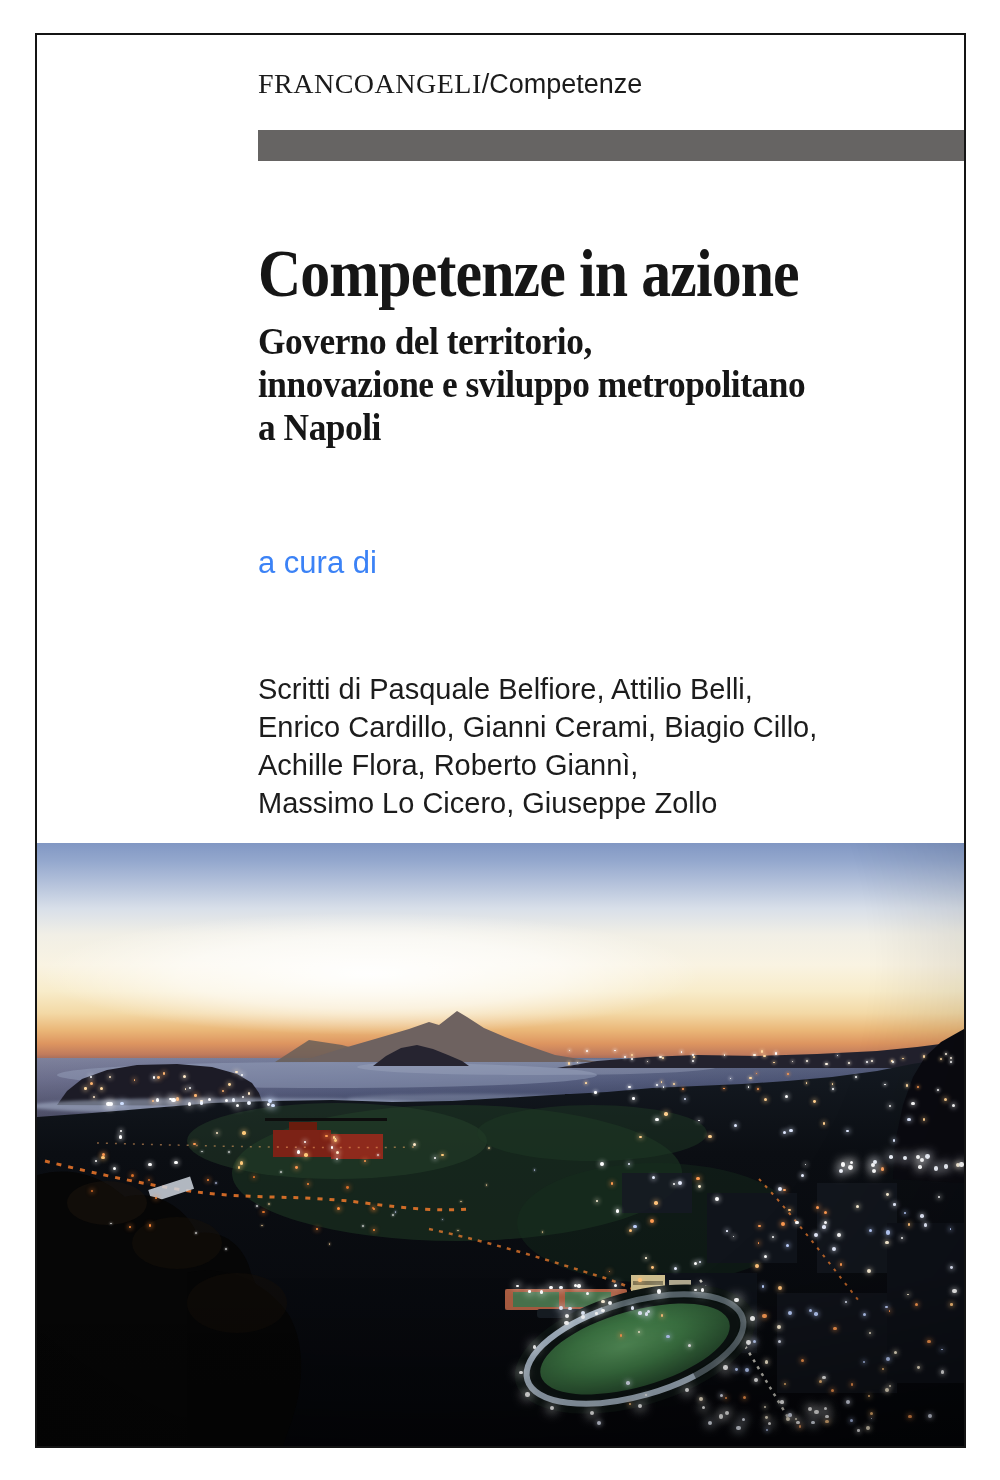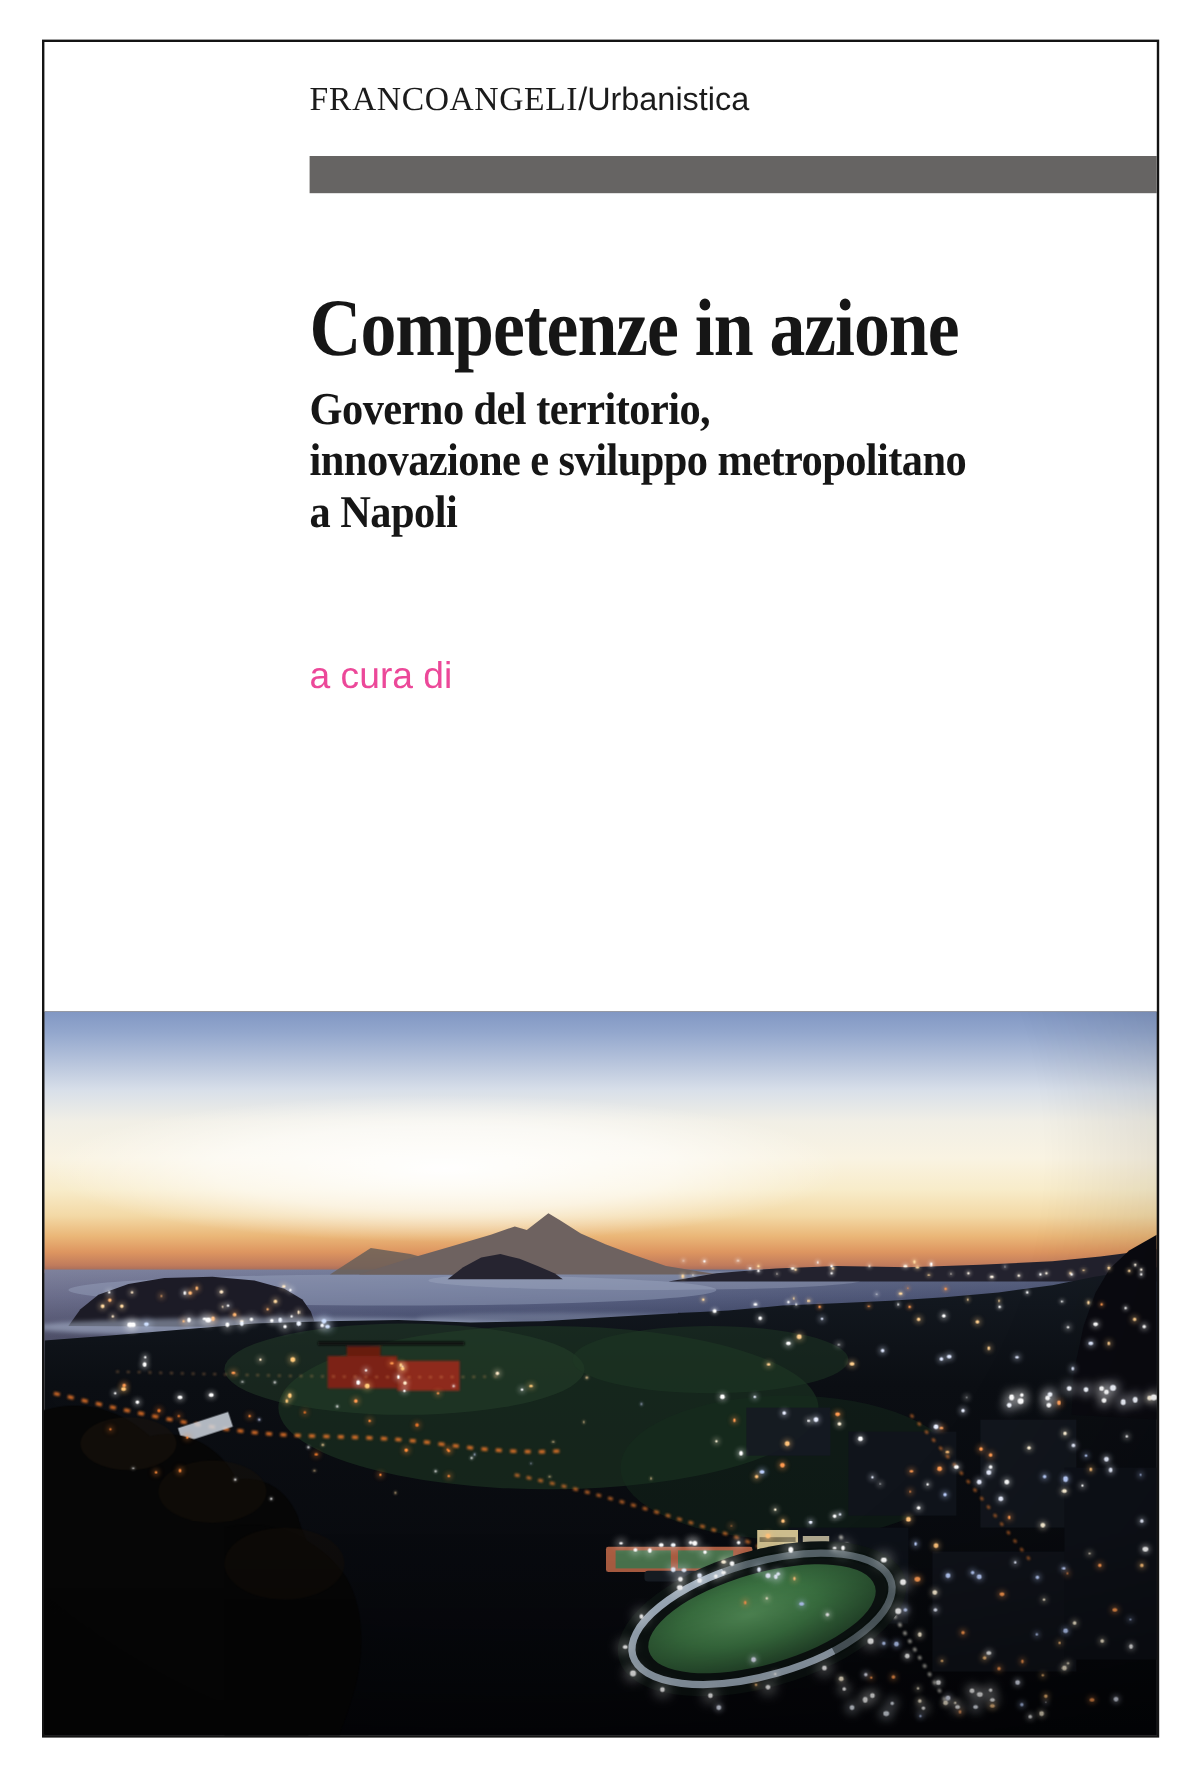--- a/index.html
+++ b/index.html
@@ -13,21 +13,21 @@
   .publisher .sans{font-family:"Liberation Sans",sans-serif;font-size:27px;}
   .graybar{position:absolute;left:221px;right:0;top:95px;height:31px;background:#666463;}
   .title{position:absolute;left:221px;top:204px;color:#161616;
          font-family:"Liberation Serif",serif;font-weight:bold;font-size:68px;
          letter-spacing:-1px;line-height:1;transform:scaleX(.88);transform-origin:left top;
          white-space:nowrap;}
   .subtitle{position:absolute;left:221px;top:285px;color:#161616;
             font-family:"Liberation Serif",serif;font-weight:bold;font-size:38px;
             letter-spacing:-.5px;line-height:43px;transform:scaleX(.93);transform-origin:left top;
             white-space:nowrap;}
-  .editor{position:absolute;left:221px;top:505px;color:#ec4899;
+  .editor{position:absolute;left:221px;top:505px;color:#3b82f6;
           font-size:31px;line-height:45px;}
   .contributors{position:absolute;left:221px;top:635px;color:#1c1c1c;
           font-size:29px;line-height:38px;white-space:nowrap;}
   
   .photo{position:absolute;left:0;top:808px;width:927px;height:603px;overflow:hidden;
          background:#05060a;}
   .sky{position:absolute;left:0;top:0;width:100%;height:218px;
     background:linear-gradient(to bottom,
       #8197c3 0%, #93a7cd 8%, #b2c0da 18%, #d8dfe9 30%, #f1efe6 42%,
       #f9f3e2 56%, #f8ecca 68%, #f3d9a6 78%, #eab677 86%, #dd9560 92%,
@@ -47,37 +47,43 @@
     background:
       linear-gradient(to bottom, rgba(0,0,0,0) 72%, rgba(0,0,0,.3) 100%),
       radial-gradient(ellipse at 42% 20%, rgba(0,0,0,0) 58%, rgba(0,0,0,.22) 100%);}
 </style>
 </head>
 <body>
 
 <div class="page">
 
   <div class="publisher">
-    <span class="serif">FRANCOANGELI</span><span class="sans">/Urbanistica</span>
+    <span class="serif">FRANCOANGELI</span><span class="sans">/Competenze</span>
   </div>
 
   <div class="graybar"></div>
 
   <div class="title">Competenze in azione</div>
 
   <div class="subtitle">
     <div>Governo del territorio,</div>
     <div>innovazione e sviluppo metropolitano</div>
     <div>a Napoli</div>
   </div>
 
   <div class="editor">
     <div>a cura di</div>
   </div>
 
+  <div class="contributors">
+    <div>Scritti di Pasquale Belfiore, Attilio Belli,</div>
+    <div>Enrico Cardillo, Gianni Cerami, Biagio Cillo,</div>
+    <div>Achille Flora, Roberto Giannì,</div>
+    <div>Massimo Lo Cicero, Giuseppe Zollo</div>
+  </div>
 
   <div class="photo" title="Dusk panorama over the Bay of Naples: sunset glow on the horizon, silhouettes of Nisida, Procida and Ischia, dark sea, city lights and a floodlit sports field in the foreground">
     <div class="sky"></div>
     <div class="skyglow"></div>
     <div class="sea"></div>
     <div class="seashade"></div>
 
     <svg width="927" height="603" viewBox="0 0 927 603">
       <defs>
         <linearGradient id="gLand" x1="0" y1="0" x2="0" y2="1">

